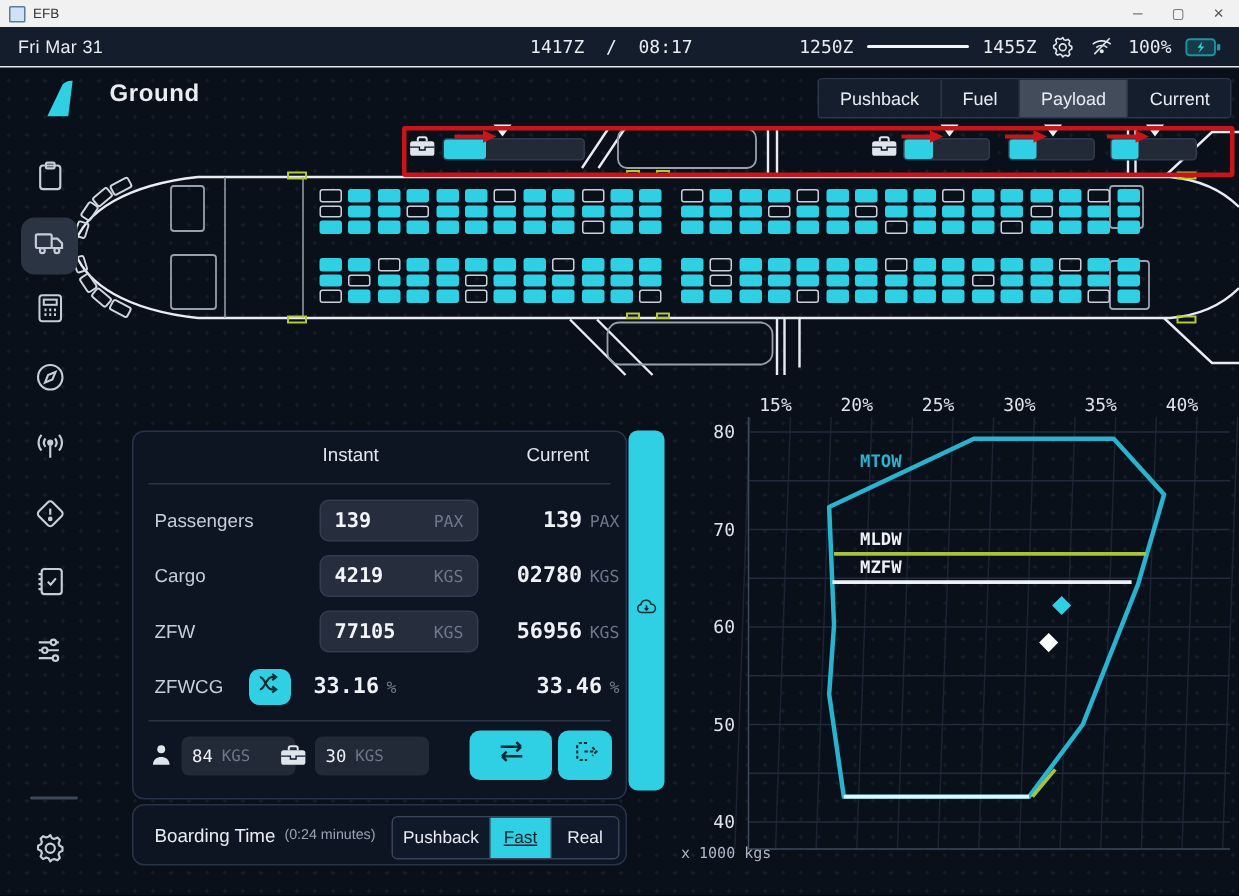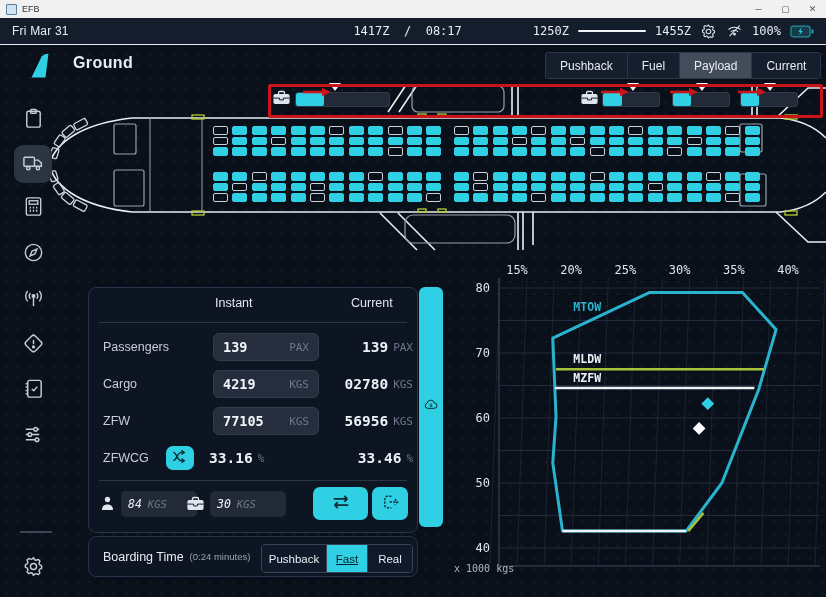--- a/index.html
+++ b/index.html
@@ -66,21 +66,21 @@
   .p-label{position:absolute;left:14px;top:0;line-height:30px;font-size:12.5px;color:#c7ceda;}
   .chip{position:absolute;left:124px;top:1px;width:106px;height:28px;background:#262e3d;border:1px solid #323c4e;
     border-radius:6px;display:flex;align-items:center;justify-content:space-between;padding:0 9px;box-sizing:border-box;}
   .chip-val{font-family:"DejaVu Sans Mono",monospace;font-size:13.5px;font-weight:bold;color:#f2f5f9;}
   .chip-unit{font-family:"DejaVu Sans Mono",monospace;font-size:11px;color:#6d7889;}
   .cur{position:absolute;right:6px;top:0;height:30px;display:flex;align-items:center;gap:5px;}
   .cur-val{font-family:"DejaVu Sans Mono",monospace;font-size:14.5px;font-weight:bold;color:#eef1f6;}
   .cur-unit{font-family:"DejaVu Sans Mono",monospace;font-size:11px;color:#6d7889;}
   .pl-btn{position:absolute;background:#2fd0e4;border-radius:7px;display:flex;align-items:center;justify-content:center;}
   .mini-chip{position:absolute;top:4px;height:26px;width:76px;background:#222a38;border-radius:5px;
-    display:flex;align-items:center;gap:6px;padding:12px 7px;box-sizing:border-box;font-style:italic;}
+    display:flex;align-items:center;gap:6px;padding:12px 7px;box-sizing:border-box;}
   .mini-val{font-family:"DejaVu Sans Mono",monospace;font-size:11.5px;color:#eef1f6;}
   .mini-unit{font-family:"DejaVu Sans Mono",monospace;font-size:10.5px;color:#6d7889;}
   .vbar{position:absolute;left:419px;top:287px;width:24px;height:240px;background:#2fd0e4;border-radius:6px;z-index:10;
     display:flex;align-items:center;justify-content:center;}
   .vbar svg{width:16px;height:16px;}
 
   
   #board{left:88px;top:536px;width:330px;height:41px;display:flex;align-items:center;padding-left:14px;}
   .b-label{font-size:12.5px;color:#e9edf3;}
   .b-note{font-size:9.5px;color:#9aa3b2;margin-left:6px;}

